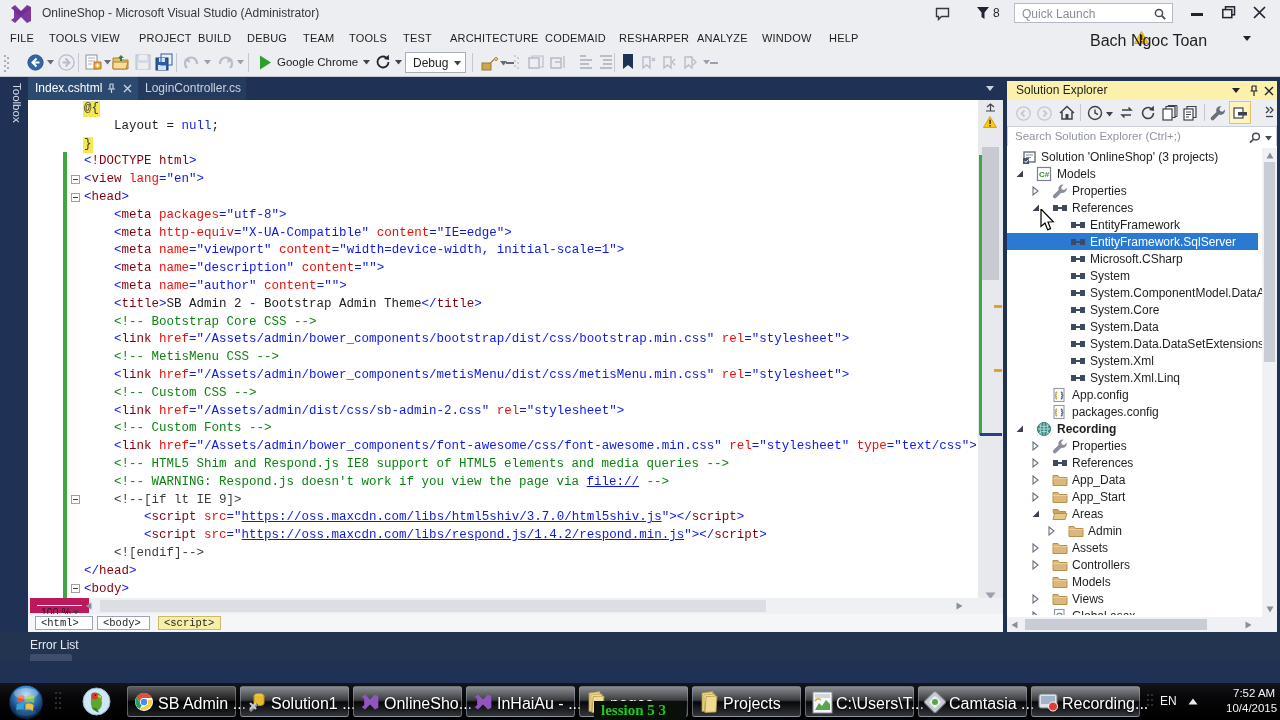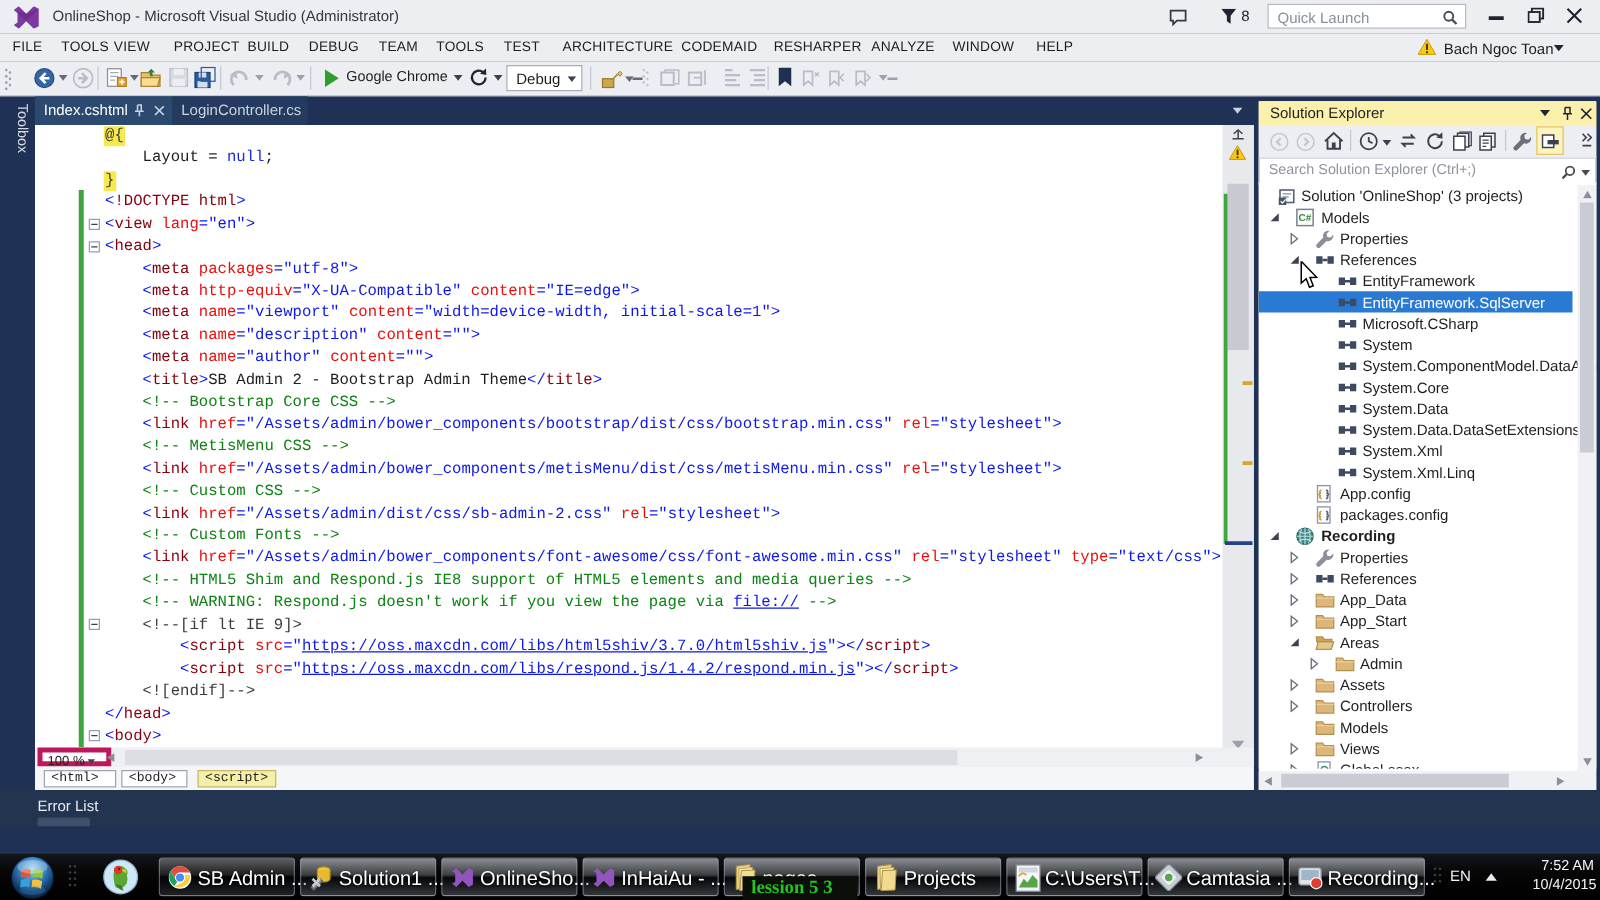--- a/index.html
+++ b/index.html
@@ -82,21 +82,21 @@
     <div class="menu-item" style="left:545px">CODEMAID</div>
     <div class="menu-item" style="left:619px">RESHARPER</div>
     <div class="menu-item" style="left:697px">ANALYZE</div>
     <div class="menu-item" style="left:762px">WINDOW</div>
     <div class="menu-item" style="left:829px">HELP</div>
     <svg class="abs" style="left:1134px;top:4px" width="15" height="13" viewBox="0 0 15 13">
         <path d="M7.5 0.5 L14.5 12.5 L0.5 12.5 Z" fill="#fcc90c" stroke="#c79a00" stroke-width="0.8"></path>
         <rect x="6.8" y="4" width="1.6" height="5" fill="#4a3a00"></rect>
         <rect x="6.8" y="10" width="1.6" height="1.6" fill="#4a3a00"></rect>
       </svg>
-    <div class="menu-item" style="left:1155px;text-transform:none;letter-spacing:0;font-size:12px">Bach Ngoc Toan</div>
+    <div class="menu-item" style="left:1090px;text-transform:none;letter-spacing:0;font-size:16px">Bach Ngoc Toan</div>
     <svg class="abs" style="left:1243px;top:9px" width="9" height="6" viewBox="0 0 9 6">
         <path d="M0 0 L8 0 L4 5 Z" fill="#1e2430"></path>
       </svg>
   </div>
   <div class="abs" id="toolbar">
     <svg class="abs" style="left:3px;top:5px" width="6" height="18">
         <g fill="#9ba0ad">
           <circle cx="2" cy="2" r="1.1"></circle>
           <circle cx="5" cy="4" r="1.1"></circle>
           <circle cx="2" cy="7" r="1.1"></circle>
@@ -300,21 +300,21 @@
       <div class="abs" style="left:1px;top:55px;width:3px;height:280px;background:#3fa73f"></div>
       <div class="abs" style="left:16px;top:205px;width:8px;height:3px;background:#e0a22e"></div>
       <div class="abs" style="left:16px;top:269px;width:8px;height:3px;background:#e0a22e"></div>
       <div class="abs" style="left:2px;top:333px;width:22px;height:3px;background:#27408b"></div>
       <svg class="abs" style="left:7px;top:492px" width="11" height="8" viewBox="0 0 11 8">
           <path d="M0.5 0.5 L10.5 0.5 L5.5 7 Z" fill="#9ba0ad"></path>
         </svg>
     </div>
 
     <div class="abs" style="left:0;top:498px;width:975px;height:16px;background:#eff0f3">
-      <div class="abs" style="left:2px;top:0px;width:59px;height:15px;background:#fff;border:4px solid #be185d;font-size:10.5px;color:#1e1e1e;padding:1px 0 0 4px">100 %<svg class="abs" style="left:36px;top:5px" width="7" height="5" viewBox="0 0 8 5">
+      <div class="abs" style="left:2px;top:0px;width:59px;height:15px;background:#fff;border:7px solid #be185d;font-size:10.5px;color:#1e1e1e;padding:1px 0 0 4px">100 %<svg class="abs" style="left:36px;top:5px" width="7" height="5" viewBox="0 0 8 5">
             <path d="M0 0 L7 0 L3.5 4.5 Z" fill="#3c414d"></path>
           </svg></div>
       <svg class="abs" style="left:57px;top:4px" width="7" height="8" viewBox="0 0 7 8">
           <path d="M6.5 0.5 L6.5 7.5 L0.5 4 Z" fill="#8a8f9b"></path>
         </svg>
       <div class="abs" style="left:72px;top:2px;width:666px;height:12px;background:#dcdee4"></div>
       <svg class="abs" style="left:928px;top:4px" width="7" height="8" viewBox="0 0 7 8">
           <path d="M0.5 0.5 L0.5 7.5 L6.5 4 Z" fill="#8a8f9b"></path>
         </svg>
     </div>

